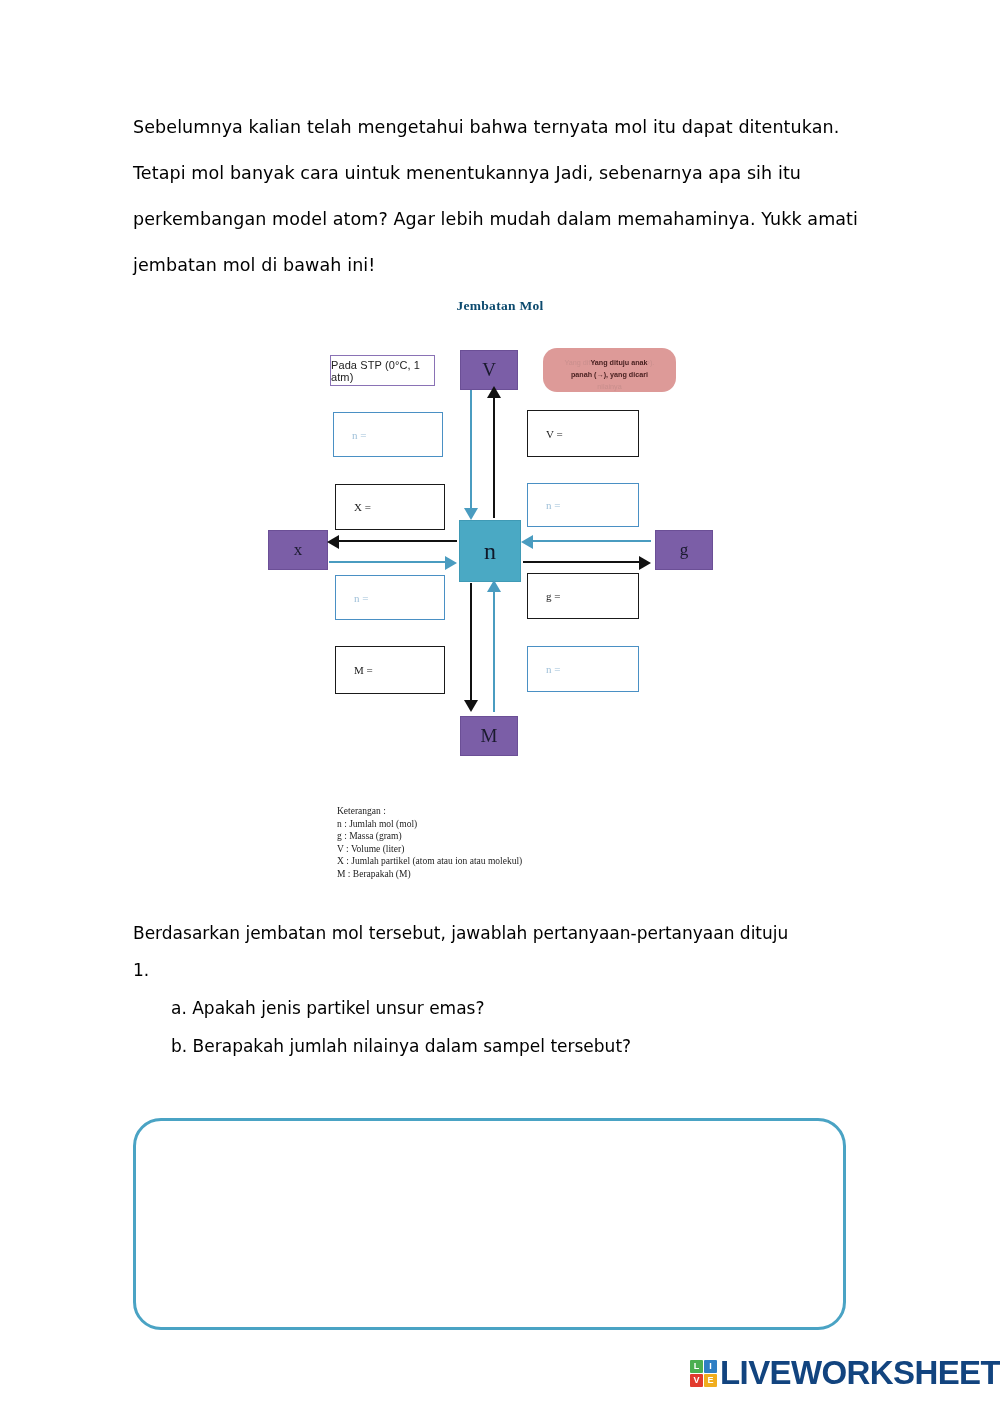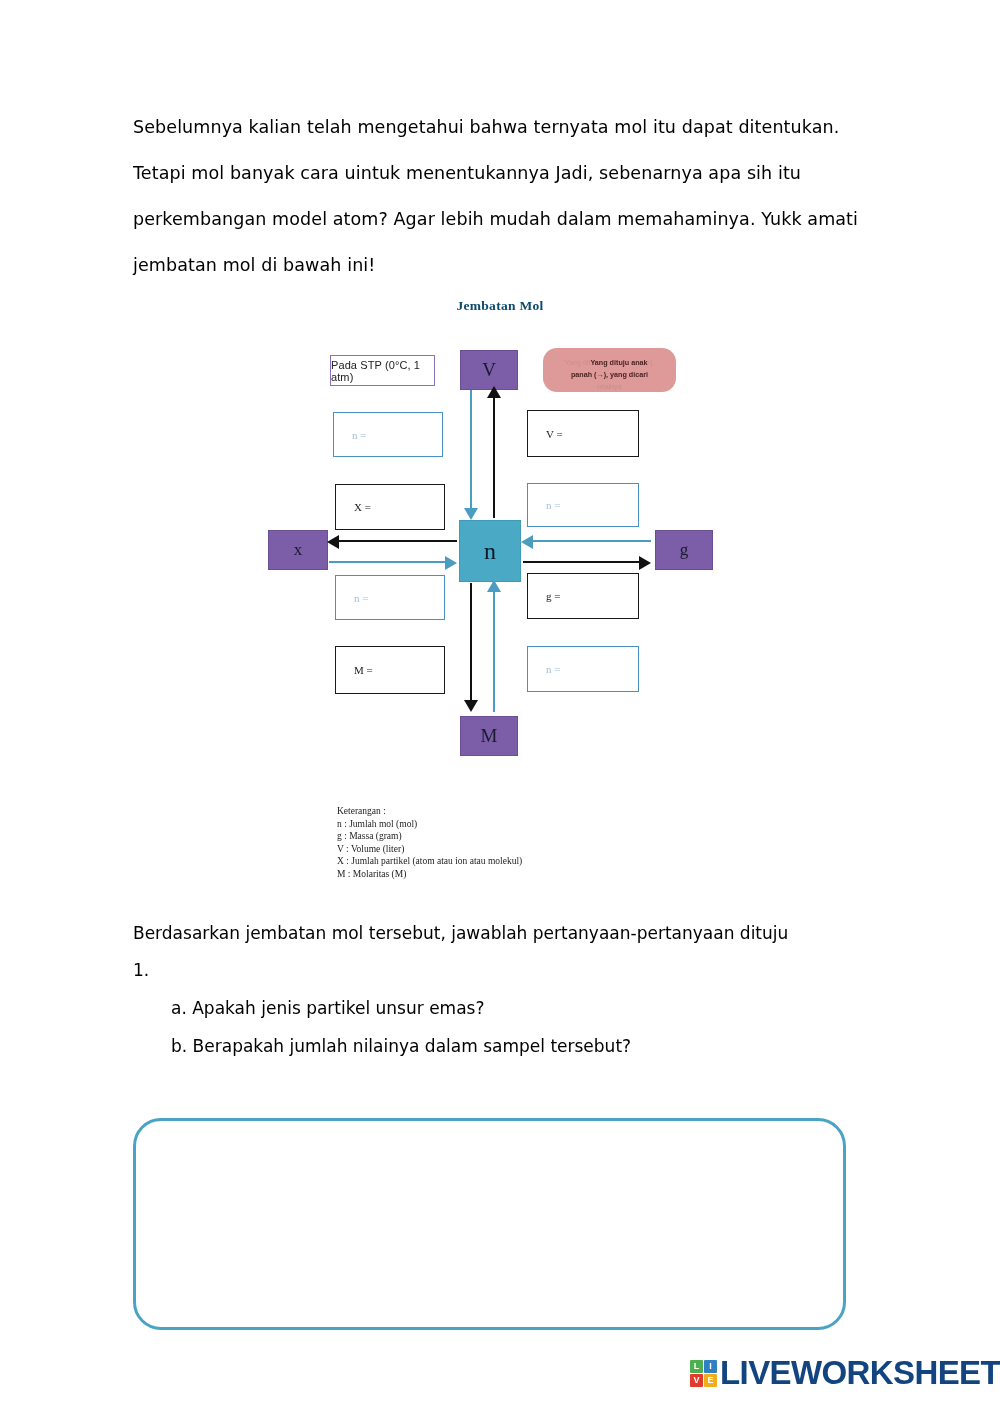--- a/index.html
+++ b/index.html
@@ -204,21 +204,21 @@
     <div class="fbox black fb-se">g =</div>
     <div class="fbox blue fb-e2">n =</div>
   </div>
 
   <div class="keterangan">
     <div>Keterangan :</div>
     <div>n : Jumlah mol (mol)</div>
     <div>g : Massa (gram)</div>
     <div>V : Volume (liter)</div>
     <div>X : Jumlah partikel (atom atau ion atau molekul)</div>
-    <div>M : Molaritas (M)</div>
+    <div>M : Berapakah (M)</div>
   </div>
 
   <div class="qblock">
     <div class="q-lead">
       <div>Berdasarkan jembatan mol tersebut,   jawablah pertanyaan-pertanyaan dituju</div>
     </div>
     <div class="q-item">
       <span class="q-num">1.</span>
     </div>
     <div class="q-sub">a. Apakah jenis partikel unsur emas?</div>

